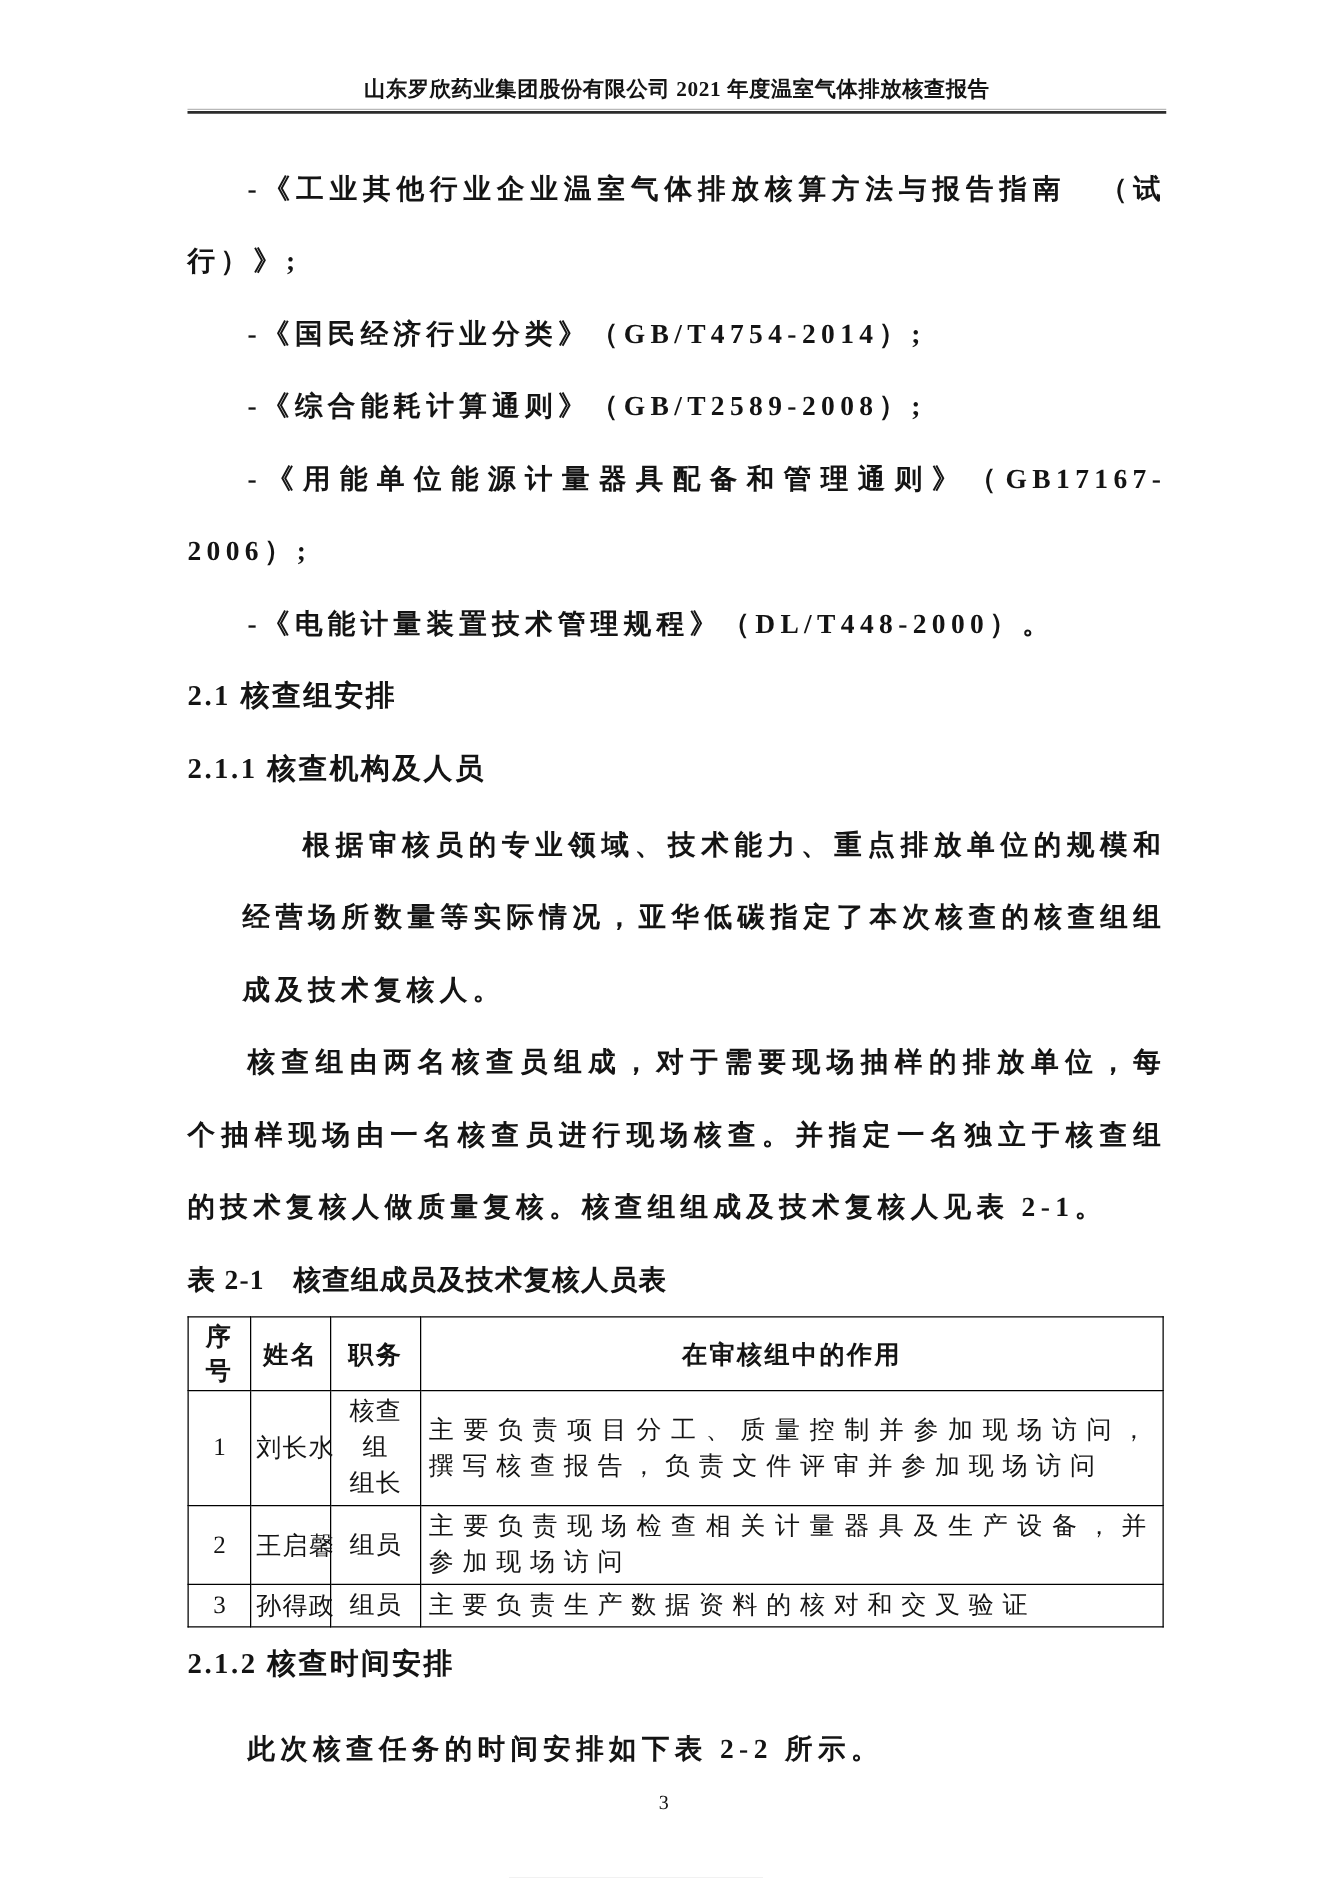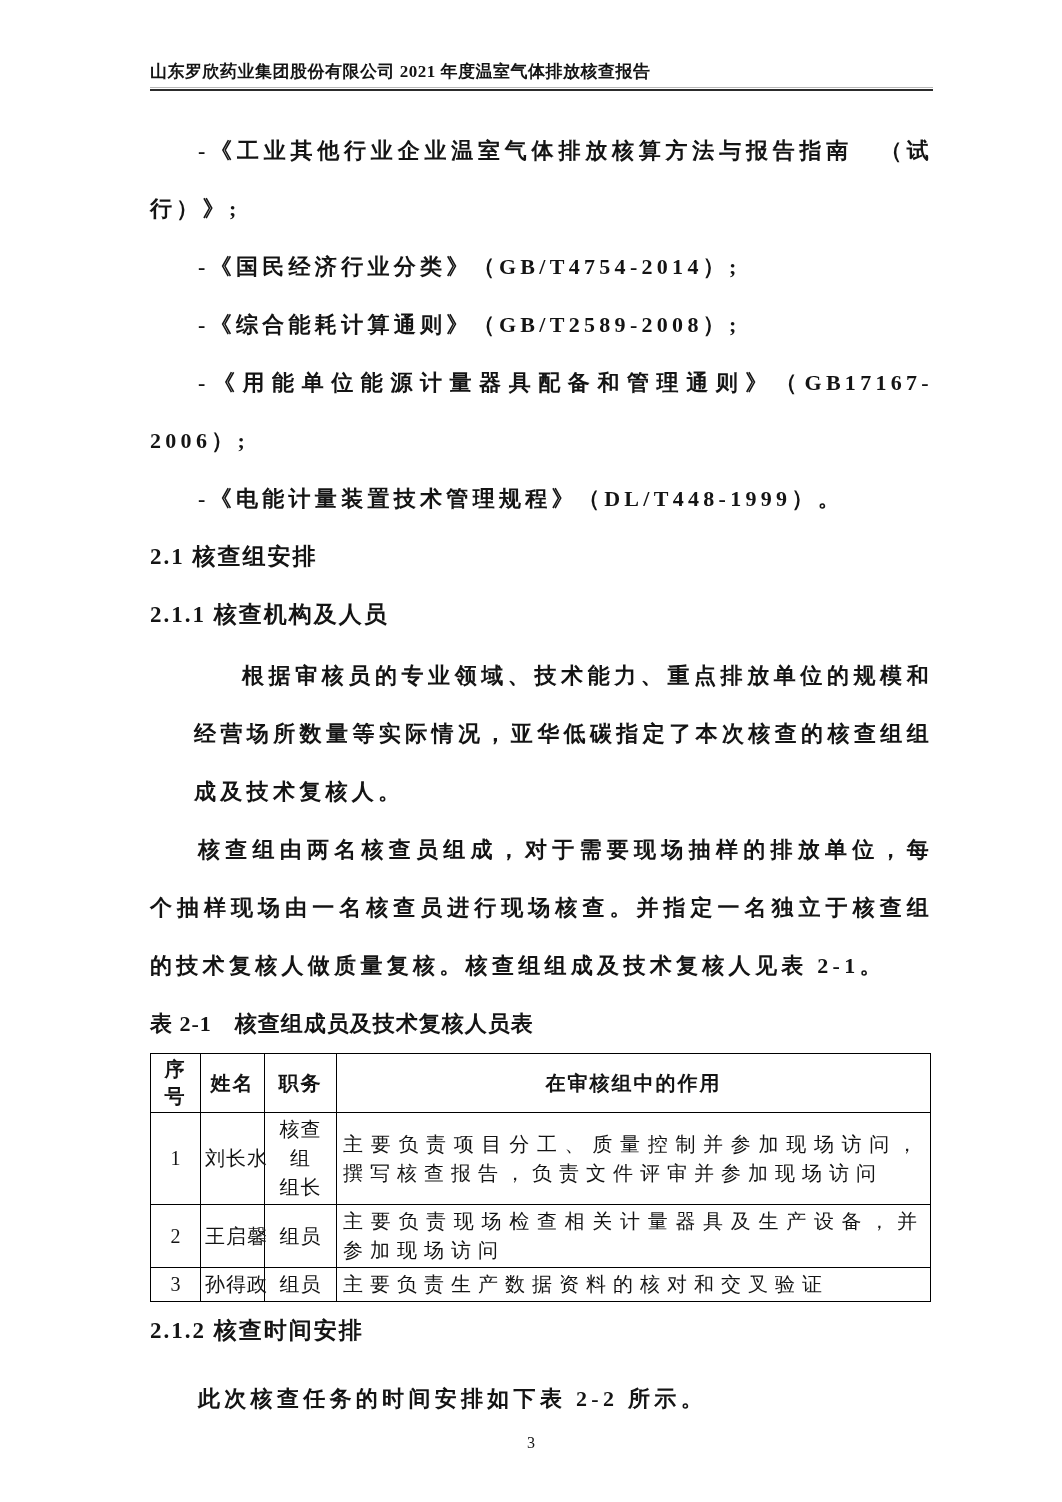--- a/index.html
+++ b/index.html
@@ -7,21 +7,21 @@
     position:relative;
     width:1062px; height:1502px;
     margin:0 auto;
     background:#ffffff;
     font-family:"Liberation Serif","DejaVu Serif",serif;
     color:#141414;
     overflow:hidden;
   }
   .page-header {
     position:absolute; top:60px; left:150px; width:783px;
-    text-align:left;
+    text-align:center;
     font-size:17px; font-weight:bold;
     letter-spacing:0.5px;
     white-space:nowrap;
   }
   .header-rule {
     position:absolute; top:87px; left:150px; width:783px; height:4px;
     background:linear-gradient(to bottom,#b8b8b8 0px,#b8b8b8 1px,#ffffff 1px,#ffffff 2px,#2c2c2c 2px,#2c2c2c 4px);
   }
   .content {
     position:absolute; top:122px; left:150px; width:783px;
@@ -93,21 +93,21 @@
 
   <div class="page-header">山东罗欣药业集团股份有限公司 2021 年度温室气体排放核查报告</div>
   <div class="header-rule"></div>
 
   <div class="content">
 
     <p class="body-text indent">-《工业其他行业企业温室气体排放核算方法与报告指南　（试行）》;</p>
     <p class="body-text indent">-《国民经济行业分类》（GB/T4754-2014）;</p>
     <p class="body-text indent">-《综合能耗计算通则》（GB/T2589-2008）;</p>
     <p class="body-text indent">-《用能单位能源计量器具配备和管理通则》（GB17167-2006）;</p>
-    <p class="body-text indent">-《电能计量装置技术管理规程》（DL/T448-1999）。</p>
+    <p class="body-text indent">-《电能计量装置技术管理规程》（DL/T448-2000）。</p>
 
     <h3 class="heading">2.1 核查组安排</h3>
     <h4 class="heading">2.1.1 核查机构及人员</h4>
 
     <p class="body-text indent para-1">根据审核员的专业领域、技术能力、重点排放单位的规模和经营场所数量等实际情况，亚华低碳指定了本次核查的核查组组成及技术复核人。</p>
     <p class="body-text indent">核查组由两名核查员组成，对于需要现场抽样的排放单位，每个抽样现场由一名核查员进行现场核查。并指定一名独立于核查组的技术复核人做质量复核。核查组组成及技术复核人见表 2-1。</p>
 
     <p class="table-title">表 2-1　核查组成员及技术复核人员表</p>
 
     <table class="team-table">

